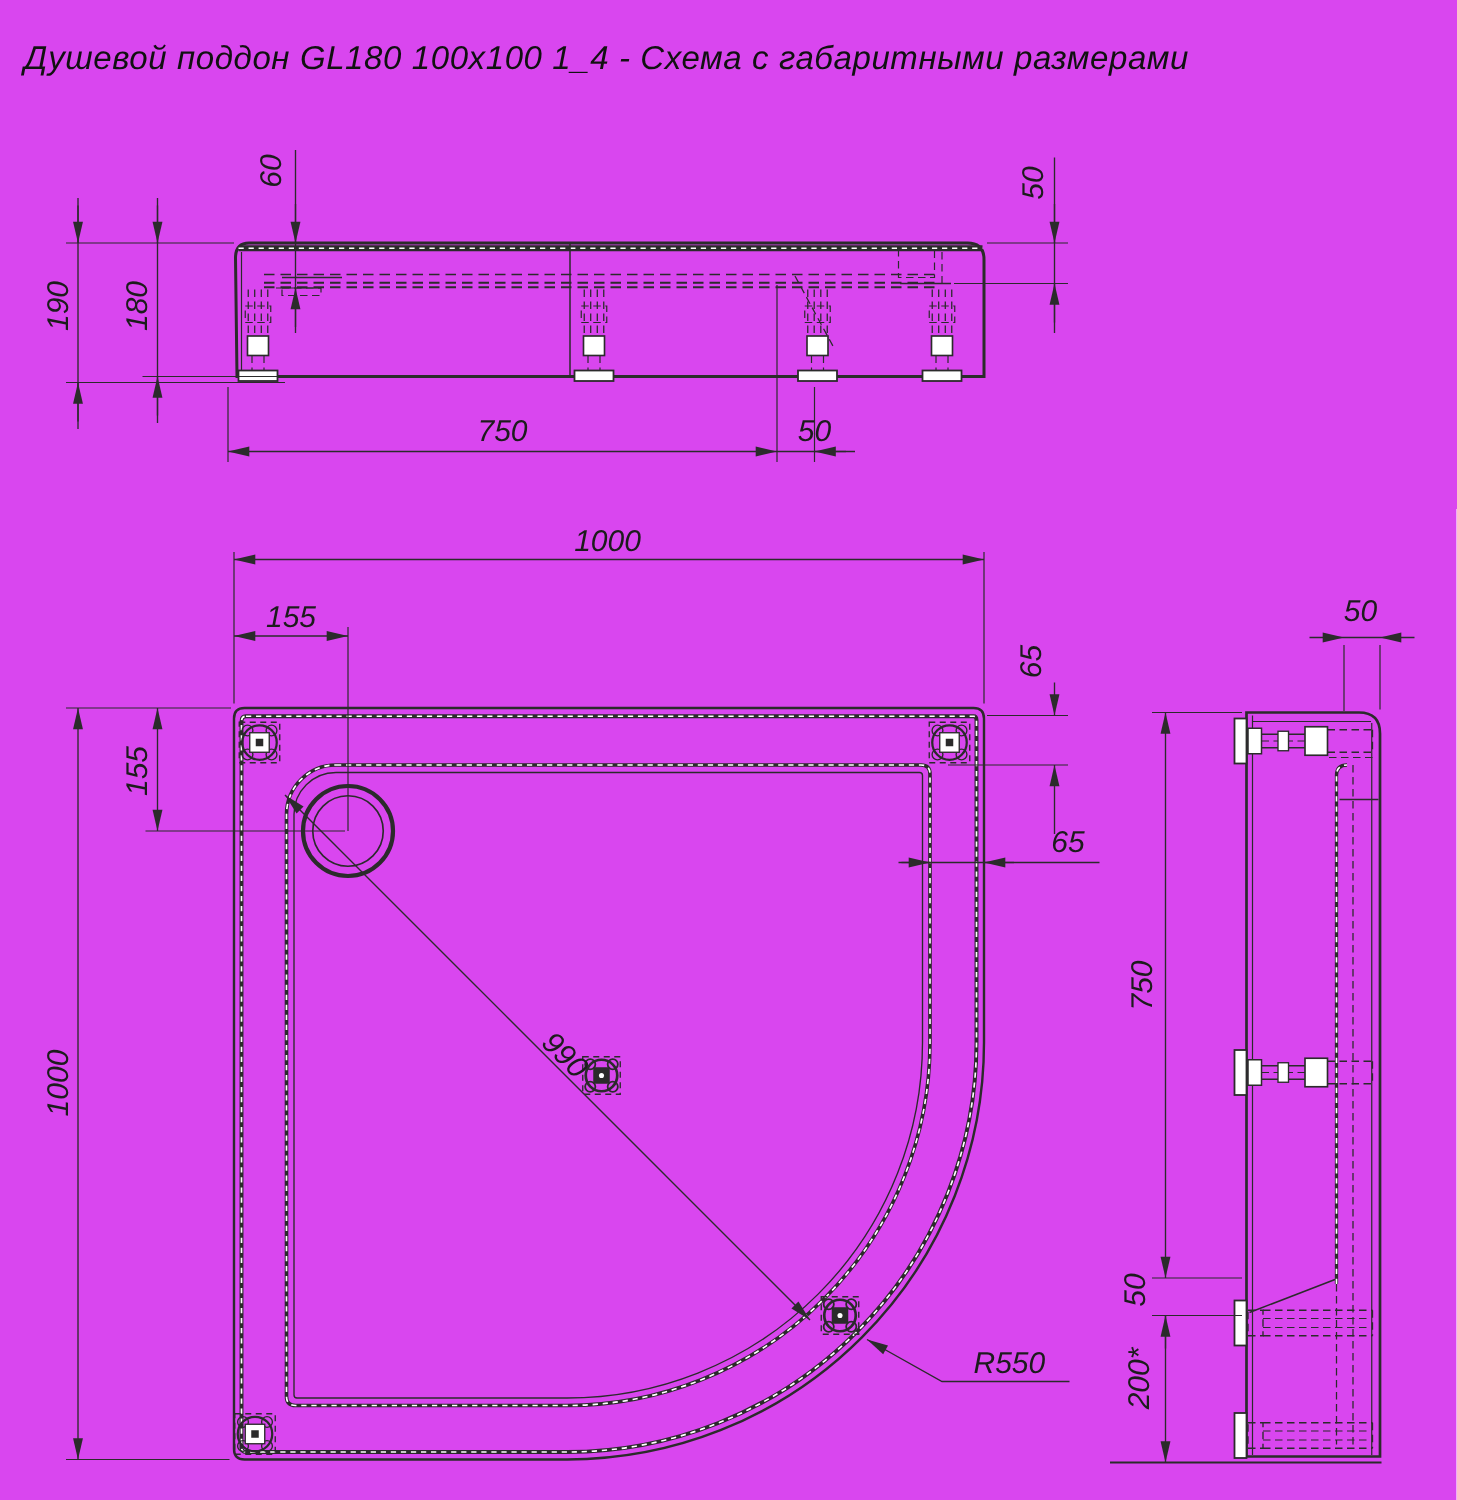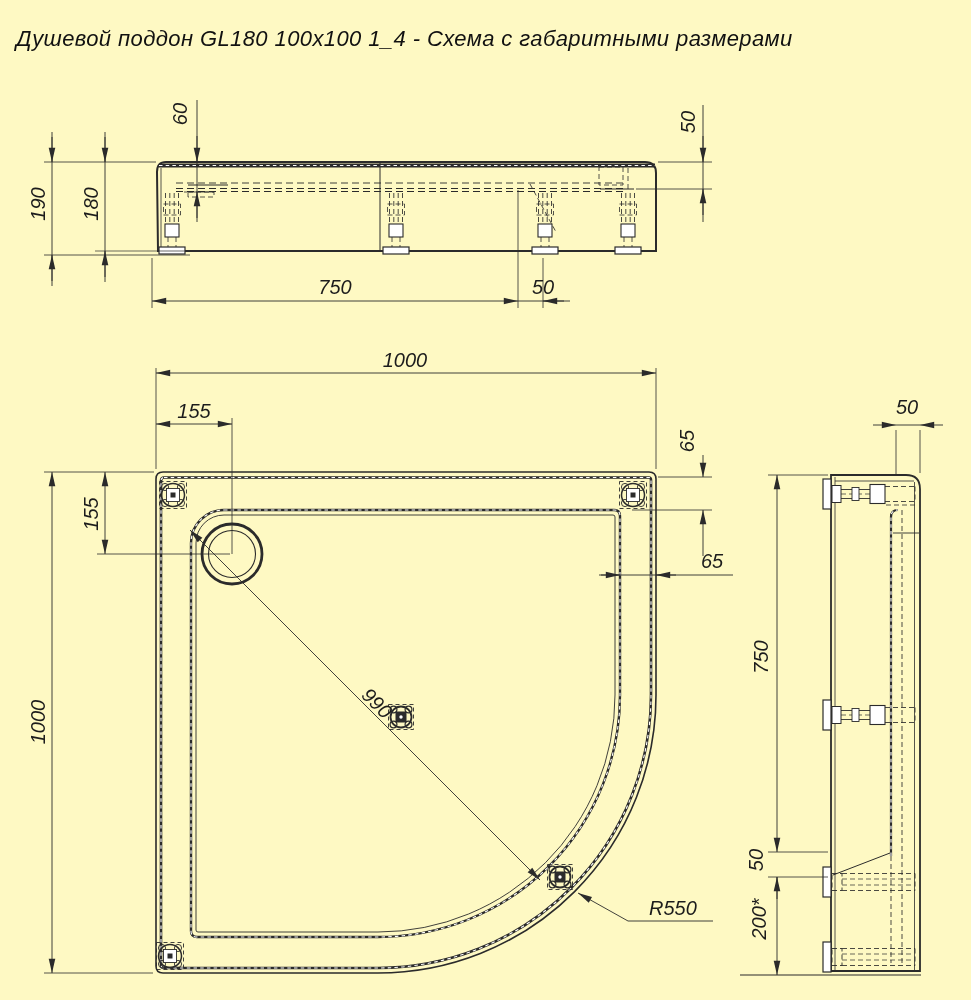--- a/index.html
+++ b/index.html
@@ -1,16 +1,16 @@
 <!DOCTYPE html>
 <html><head>
 <meta charset="utf-8">
 <style>
   html,body{margin:0;padding:0;background:#ffffff;}
-  .page{position:relative;width:971px;height:1000px;background:#fef9c3;overflow:hidden;}
+  .page{position:relative;width:971px;height:1000px;background:#d946ef;overflow:hidden;}
   svg{position:absolute;left:0;top:0;}
   .ttl{font:italic 400 22px "Liberation Sans",sans-serif;fill:#111;letter-spacing:.4px;}
   .dim{font:italic 400 20px "Liberation Sans",sans-serif;fill:#1c1c1c;}
   .ln{stroke:#2b2b2b;fill:none;}
   .fw{fill:#ffffff;stroke:#2b2b2b;}
   .d1{stroke-dasharray:7 4;}
   .d2{stroke-dasharray:4 3;}
   .d3{stroke-dasharray:5 3;}
   .wst{stroke:#ffffff;fill:none;stroke-width:1.1;stroke-dasharray:3.5 3.2;}
   .thin{stroke-width:.8;}

